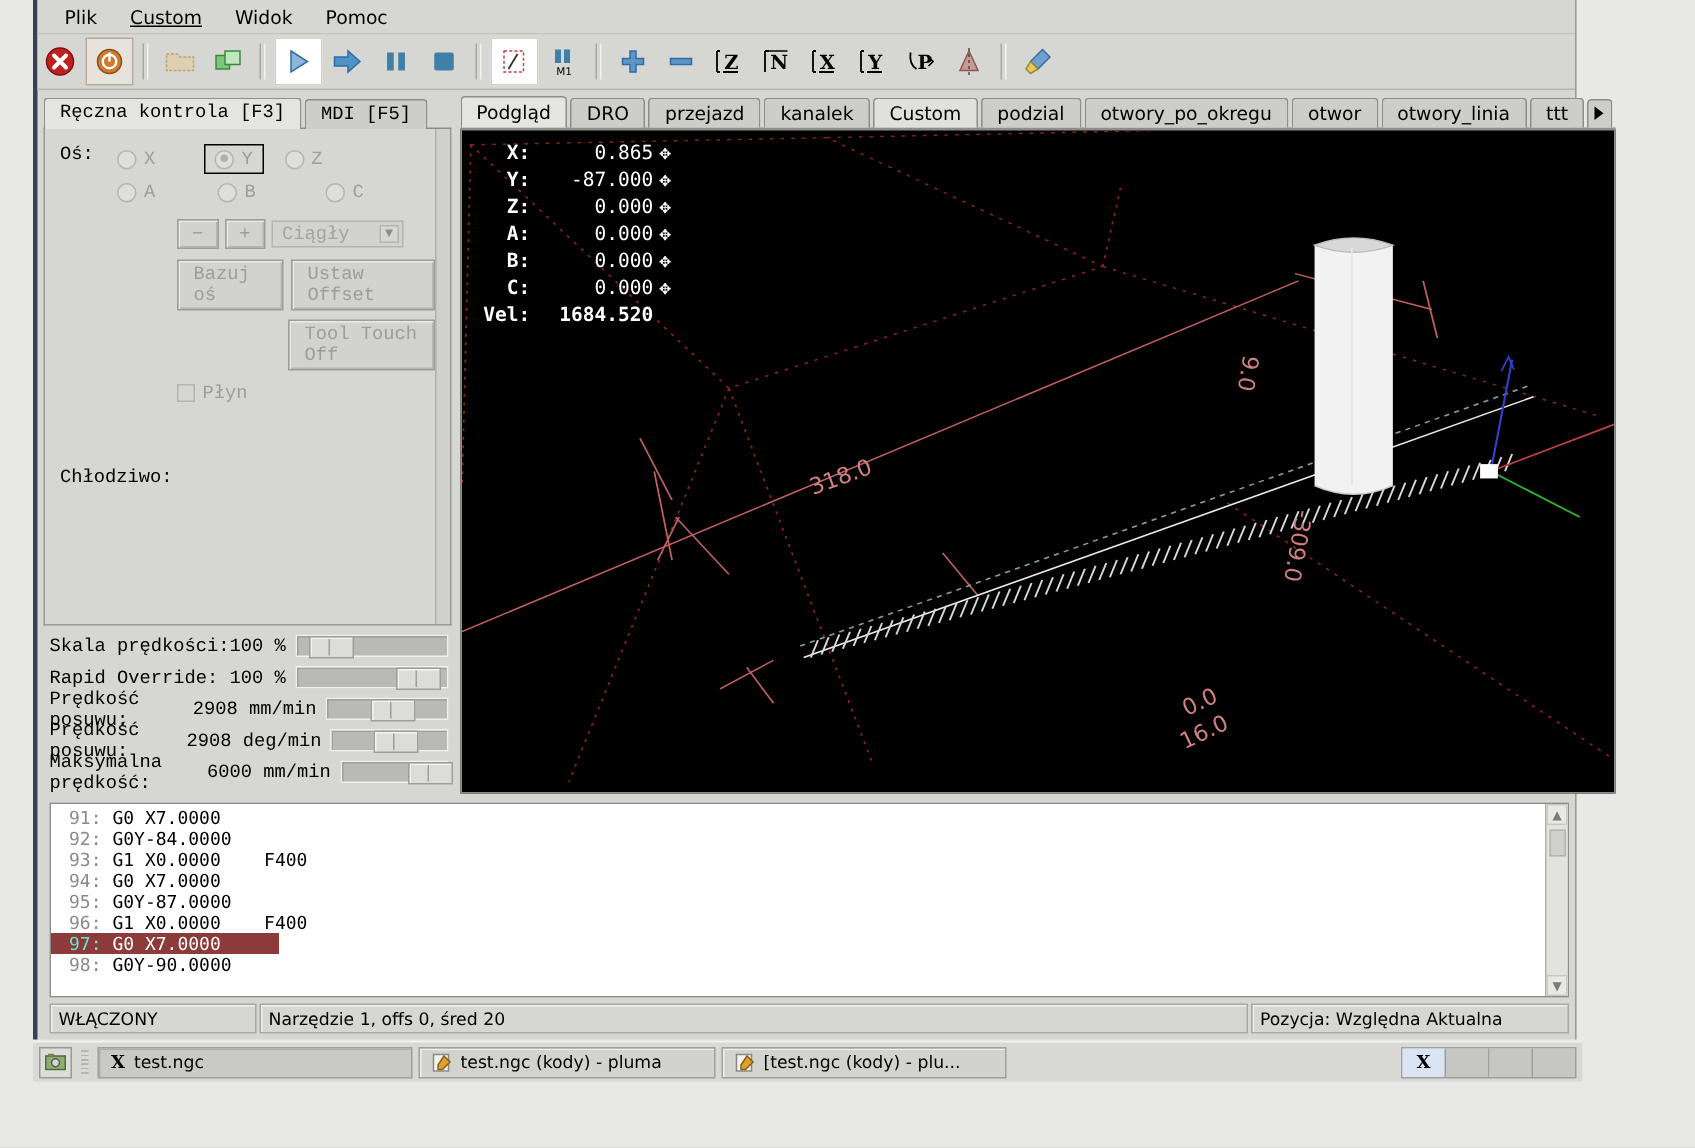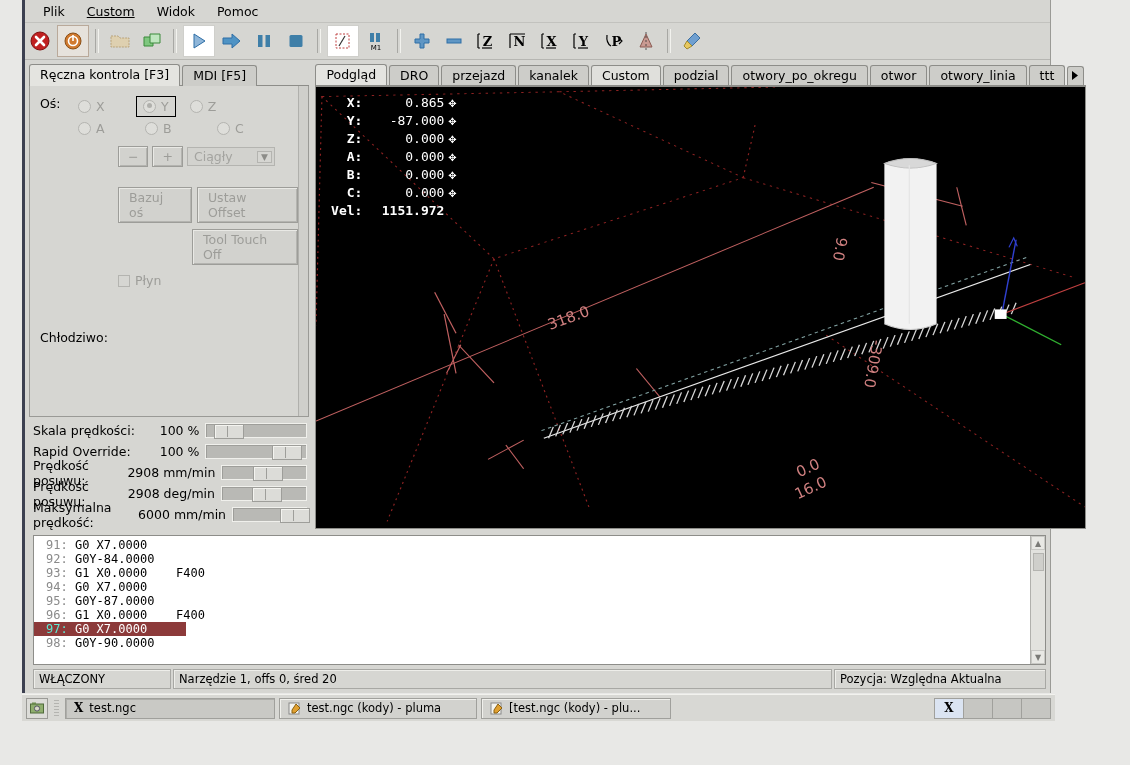--- a/index.html
+++ b/index.html
@@ -20,21 +20,21 @@
   .menubar .mi u{text-decoration:underline;}
   
   .toolbar{height:36px;background:#d6d6d2;display:flex;align-items:center;gap:2px;border-bottom:1px solid #b6b6b2;}
   .tb{width:30px;height:30px;display:flex;align-items:center;justify-content:center;position:relative;}
   .tb.framed{border:1px solid #b9a99a;background:#e6e2dc;}
   .tb.framed2{border:1px solid #cfcfcb;background:#fff;}
   .sep{width:2px;height:24px;border-left:1px solid #a8a8a4;border-right:1px solid #f2f2ee;margin:0 4px;}
   .axis-btn{font-family:"DejaVu Serif","Liberation Serif",serif;font-weight:bold;font-size:15px;letter-spacing:-1px;}
   
   .body-row{flex:1;display:flex;padding:4px 4px 0 4px;gap:6px;}
-  .left-col{width:352px;display:flex;flex-direction:column;}
+  .left-col{width:352px;display:flex;flex-direction:column;font-family:Liberation Mono, monospace;}
   
   .tabstrip{display:flex;align-items:flex-end;height:21px;border-bottom:1px solid #8d8d89;}
   .tab{
     padding:2px 10px 3px 10px;font-size:12.5px;background:#cdcdc9;
     border:1px solid #8d8d89;border-bottom:none;border-radius:3px 3px 0 0;margin-right:2px;
     position:relative;top:1px;cursor:default;white-space:nowrap;
   }
   .tab.active{background:#e4e4e0;border-bottom:1px solid #e4e4e0;padding-bottom:4px;top:2px;}
   .panel{flex:1;background:#d6d6d2;border:1px solid #9a9a96;border-top:none;position:relative;}
   .scrollstub{position:absolute;right:0;top:0;bottom:0;width:9px;background:#cfcfcb;border-left:1px solid #b0b0ac;}
@@ -295,21 +295,21 @@
 
           <div class="row" style="margin-top:8px;padding-left:78px;gap:4px;">
             <div class="btn" style="padding:2px 9px;">−</div>
             <div class="btn" style="padding:2px 9px;">+</div>
             <div class="combo">
               <span>Ciągły</span>
               <span class="arrow">▼</span>
             </div>
           </div>
 
-          <div class="row" style="margin-top:20px;padding-left:78px;gap:5px;">
+          <div class="row" style="margin-top:7px;padding-left:78px;gap:5px;">
             <div class="btn">Bazuj oś</div>
             <div class="btn">Ustaw Offset</div>
           </div>
           <div class="row" style="margin-top:6px;padding-left:152px;">
             <div class="btn">Tool Touch Off</div>
           </div>
 
           <div class="row" style="margin-top:8px;padding-left:78px;">
             <span class="chk"></span>
             <span class="lbl dim">Płyn</span>
@@ -527,21 +527,21 @@
             <span class="v">0.000</span>
             <span class="ic">✥</span>
           </div>
           <div class="line">
             <span class="ax">C:</span>
             <span class="v">0.000</span>
             <span class="ic">✥</span>
           </div>
           <div class="line vel">
             <span class="ax" style="width:38px;">Vel:</span>
-            <span class="v">1151.972</span>
+            <span class="v">1684.520</span>
           </div>
         </div>
       </div>
     </div>
   </div>
 
   <div class="gcode-wrap">
     <div class="gcode">
       <div class="gl"><span class="num">91:</span> <span>G0 X7.0000</span></div>
       <div class="gl"><span class="num">92:</span> <span>G0Y-84.0000</span></div>

